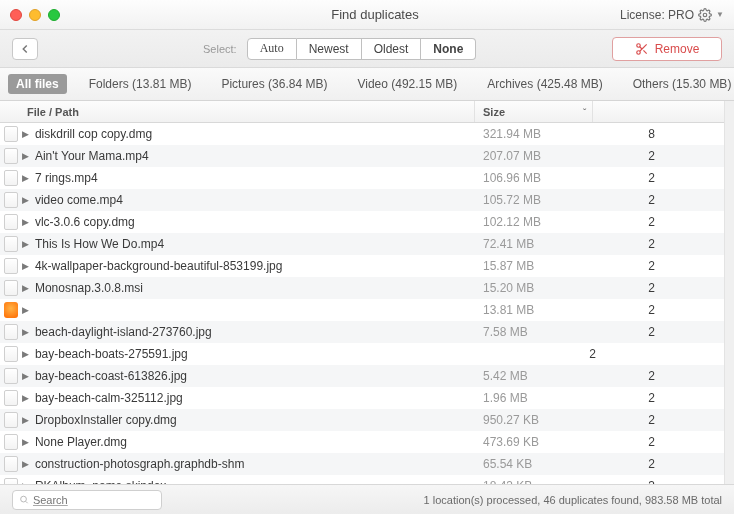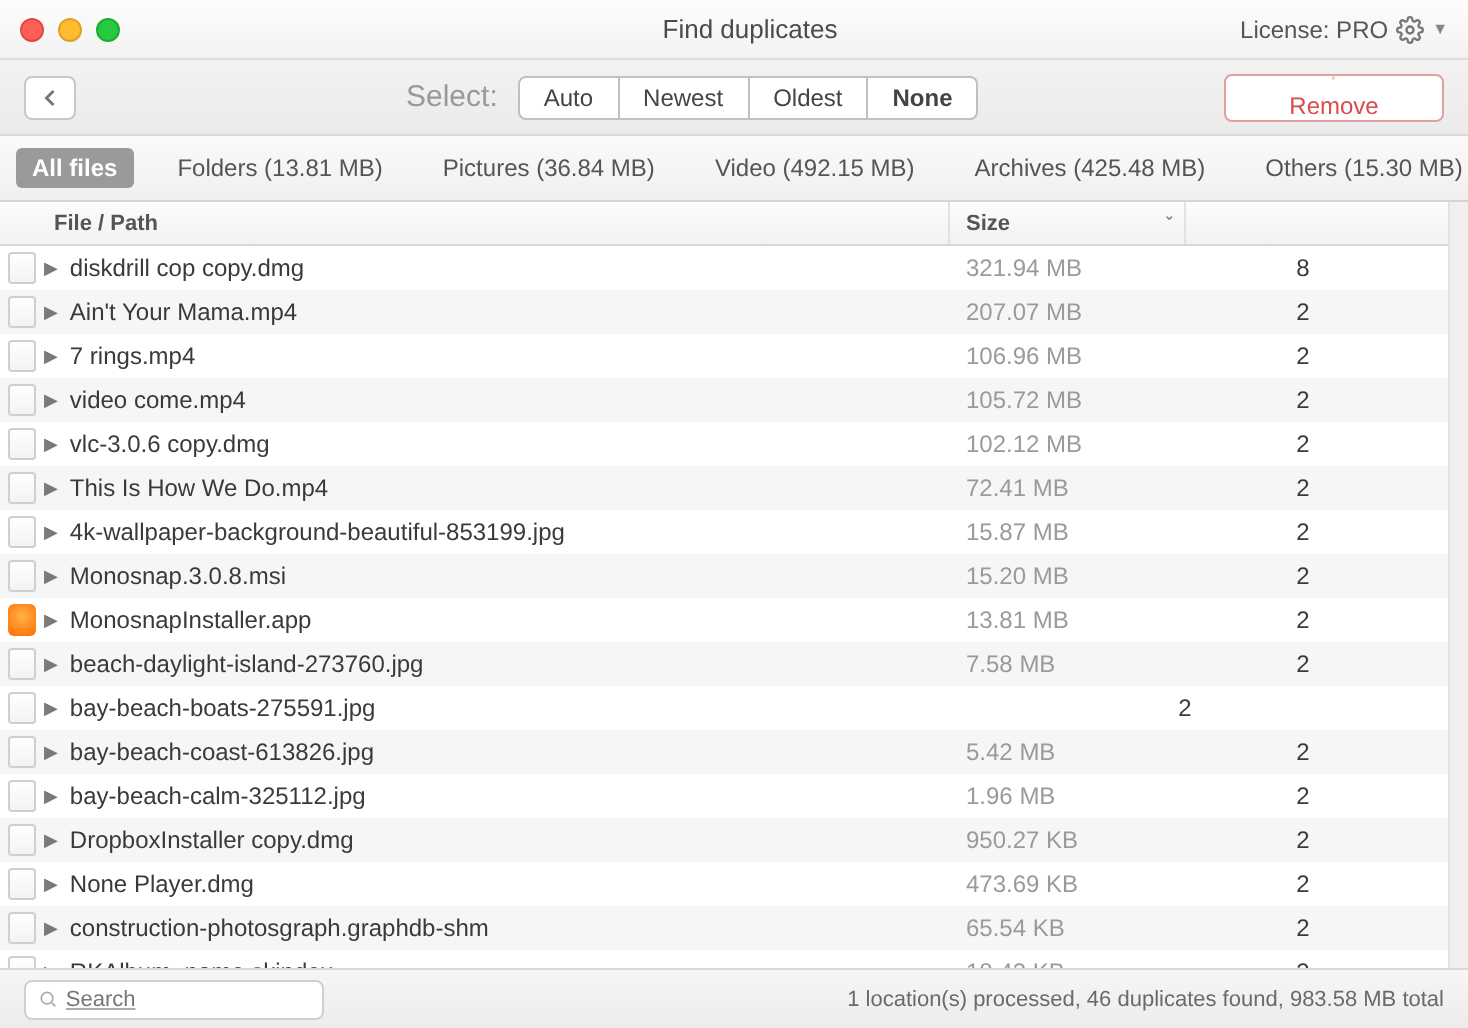--- a/index.html
+++ b/index.html
@@ -12,26 +12,26 @@
 .tl-close { background: #ff5f57; border: 0.5px solid #e1483f; }
 .tl-min { background: #febc2e; border: 0.5px solid #e0a028; }
 .tl-max { background: #28c840; border: 0.5px solid #1dac2e; }
 .title { position: absolute; left: 16px; right: 0; text-align: center; font-size: 13px; color: #4a4a4a; pointer-events:none;}
 .license { margin-left: auto; display: flex; align-items: center; gap: 4px; color: #555; font-size: 12px; }
 .gear { width: 14px; height: 14px; }
 
 
 .toolbar { height: 38px; display:flex; align-items:center; padding: 0 12px; background: linear-gradient(#f2f2f2,#ebebeb); border-bottom: 1px solid #dadada; gap: 10px; }
 .back-btn { width: 26px; height: 22px; border: 1px solid #c8c8c8; border-radius: 4px; background: #fff; display:flex; align-items:center; justify-content:center; color:#6a6a6a;}
-.select-label { color:#999; font-size:15px; margin-left: 155px; }
+.select-label { color:#999; font-size:11px; margin-left: 155px; }
 .segment { display:flex; }
 .segment button { height:22px; padding: 0 12px; font-size:12px; background:#fff; border:1px solid #c0c0c0; border-left:none; color:#444; cursor:pointer; }
-.segment button:first-child { border-left:1px solid #c0c0c0; border-radius:4px 0 0 4px; }
+.segment button:first-child { border-left:1px solid #c0c0c0; border-radius:4px 0 0 4px;font-family:Liberation Serif, serif; }
 .segment button:last-child { border-radius:0 4px 4px 0;font-weight:bold; }
-.remove-btn { margin-left:auto; width:110px; height:24px; border:1px solid #e0a0a0; border-radius:4px; background:#fff; color:#d94c4c; display:flex; align-items:center; justify-content:center; gap:6px; font-size:12px; cursor:pointer;flex-direction:column;}
+.remove-btn { margin-left:auto; width:110px; height:24px; border:1px solid #e0a0a0; border-radius:4px; background:#fff; color:#d94c4c; display:flex; align-items:center; justify-content:center; gap:6px; font-size:12px; cursor:pointer;}
 .scissors { width:14px; height:14px; }
 
 
 .cats { display:flex; align-items:center; gap: 14px; padding: 6px 10px 6px 8px; background: linear-gradient(#fafafa,#f0f0f0); border-bottom: 1px solid #d5d5d5; font-size:12px; color:#555;}
 .cat { padding: 3px 8px; border-radius: 3px; white-space:nowrap; cursor:pointer;}
 .cat.active { background:#9a9a9a; color:#fff;font-weight:bold; }
 
 
 .cols { display:flex; background: linear-gradient(#fcfcfc,#f2f2f2); border-bottom:1px solid #d8d8d8; height:22px; align-items:center; font-size:11px; color:#555;font-weight:bold; }
 .col-file { width: 475px; padding-left: 27px; border-right:1px solid #e2e2e2; height:100%; display:flex; align-items:center;}
@@ -220,21 +220,20 @@
           </div>
           <div class="cell-size">15.20 MB</div>
           <div class="cell-qty">2</div>
         </div>
         <div class="row">
           <div class="cell-icon">
             <div class="fic app"></div>
           </div>
           <div class="cell-file">
             <span class="disclosure">▶</span>
-            <span>MonosnapInstaller.app</span>
           </div>
           <div class="cell-size">13.81 MB</div>
           <div class="cell-qty">2</div>
         </div>
         <div class="row">
           <div class="cell-icon">
             <div class="fic"></div>
           </div>
           <div class="cell-file">
             <span class="disclosure">▶</span>

